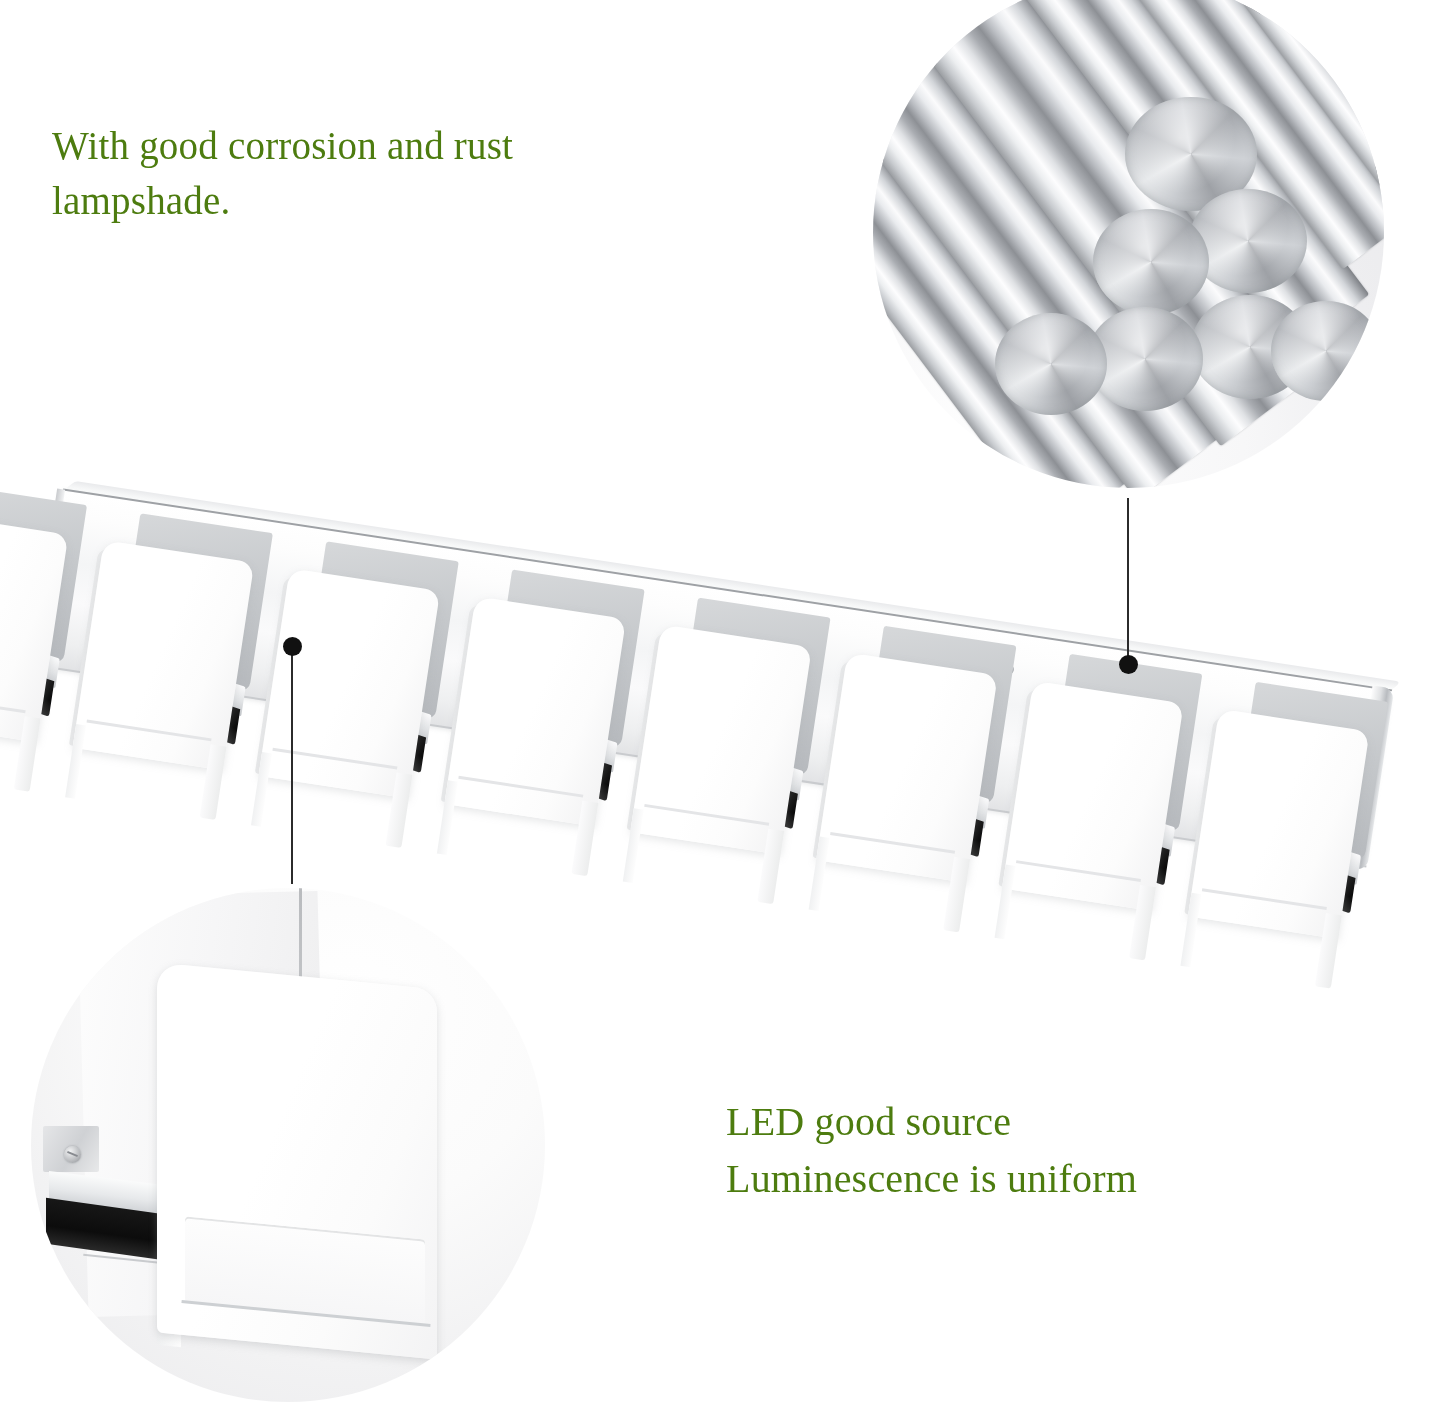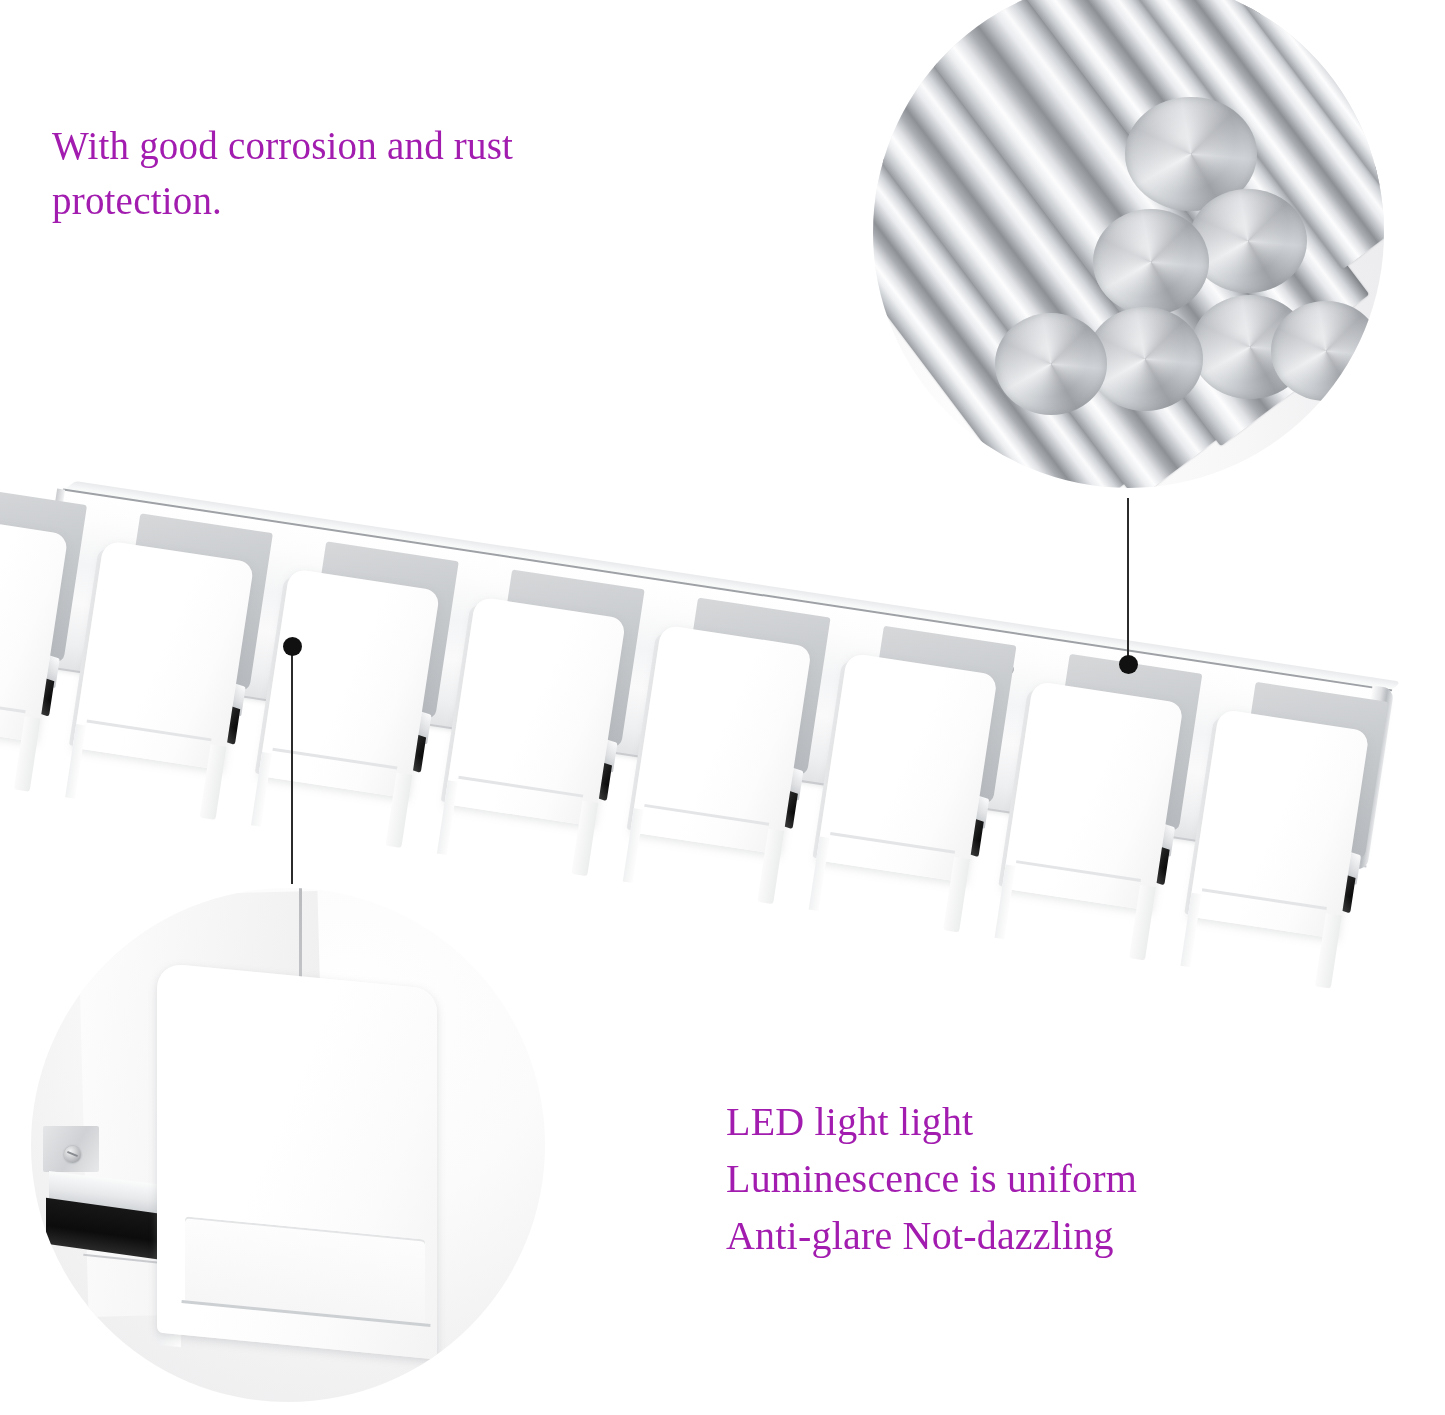--- a/index.html
+++ b/index.html
@@ -15,21 +15,21 @@
   
   .txtblock{position:absolute;}
   .txtblock .head{
     color:#787878;
     font-size:41px;
     line-height:1.30;
     letter-spacing:.3px;
     white-space:nowrap;
   }
   .txtblock .line{
-    color:#a21caf;
+    color:#4d7c0f;
     font-size:39px;
     line-height:1.42;
     letter-spacing:.2px;
     white-space:nowrap;
   }
   #tl-text{left:52px;top:118px;}
   #br-text{left:726px;top:1094px;}
   #br-text .head{font-size:42px;}
   #br-text .line{font-size:40px;}
 
@@ -235,21 +235,21 @@
   #leader-shade{left:291px;top:652px;height:232px;}
   #dot-shade{left:283px;top:637px;}
 </style>
 </head>
 <body>
 
 <div class="stage">
 
   <div class="txtblock" id="tl-text">
     <div class="line">With good corrosion and rust</div>
-    <div class="line">protection.</div>
+    <div class="line">lampshade.</div>
   </div>
 
   <div class="inset" id="inset-steel">
     <div class="rodwrap">
 
       <div class="rod body" style="left:40px;  top:30px;  width:92px;  height:560px;"></div>
       <div class="rod body" style="left:128px; top:10px;  width:104px; height:600px;"></div>
       <div class="rod body" style="left:228px; top:-4px;  width:118px; height:622px;"></div>
       <div class="rod body" style="left:342px; top:26px;  width:96px;  height:560px;"></div>
       <div class="rod body" style="left:432px; top:120px; width:88px;  height:430px;"></div>
@@ -382,18 +382,17 @@
     <div class="chrome-ledge"></div>
     <div class="dark-strip"></div>
     <div class="thin-line"></div>
     <div class="shade-side"></div>
     <div class="shade-panel"></div>
     <div class="shade-foot"></div>
     <div class="shade-base-line"></div>
   </div>
 
   <div class="txtblock" id="br-text">
-    <div class="line">LED light light</div>
+    <div class="line">LED good source</div>
     <div class="line">Luminescence is uniform</div>
-    <div class="line">Anti-glare  Not-dazzling</div>
   </div>
 
 </div>
 
 </body></html>

